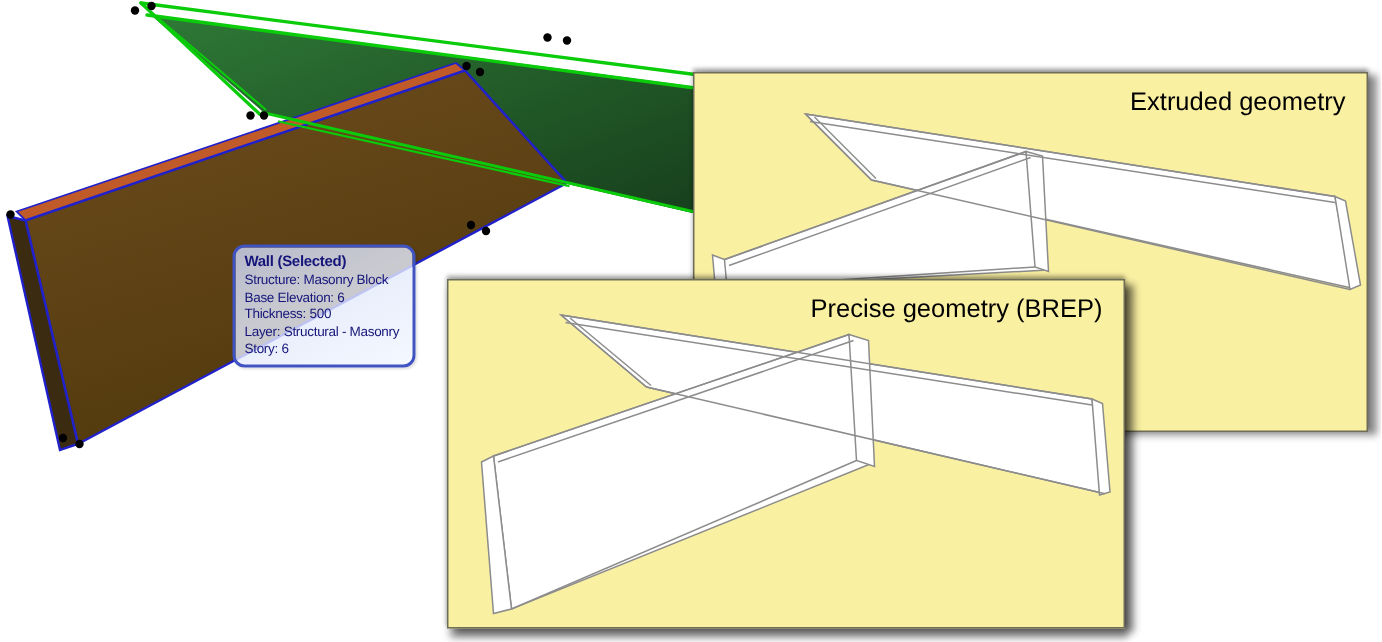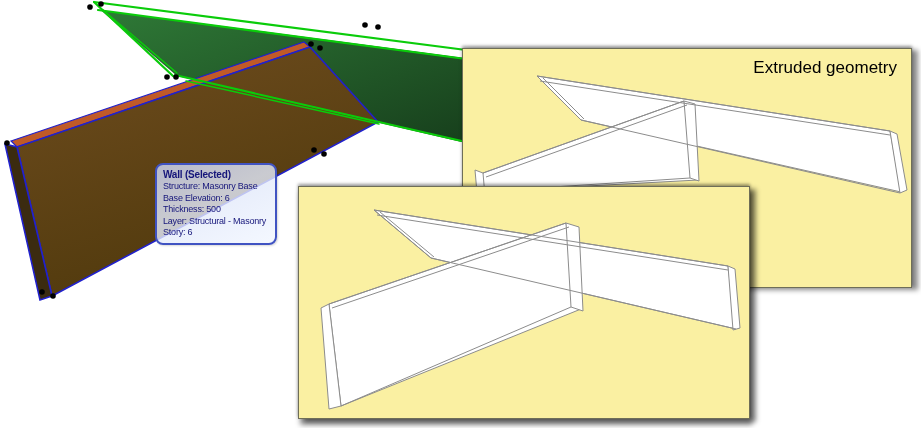--- a/index.html
+++ b/index.html
@@ -73,21 +73,21 @@
       <circle cx="7" cy="143" r="2.8"></circle>
       <circle cx="42" cy="292" r="2.8"></circle>
       <circle cx="53" cy="296" r="2.8"></circle>
       <circle cx="314" cy="150" r="2.8"></circle>
       <circle cx="324" cy="154" r="2.8"></circle>
     </g>
   </svg>
 
   <div class="tooltip">
     <div class="tt-title">Wall (Selected)</div>
-    <div class="tt-line">Structure: Masonry Base</div>
+    <div class="tt-line">Structure: Masonry Block</div>
     <div class="tt-line">Base Elevation: 6</div>
     <div class="tt-line">Thickness: 500</div>
     <div class="tt-line">Layer: Structural - Masonry</div>
     <div class="tt-line">Story: 6</div>
   </div>
 
   <div class="panel panel-1">
     <svg class="wf-svg" width="448" height="238" viewBox="0 0 448 238">
       <g fill="#ffffff" stroke="#8C8C8C" stroke-width="1">
 
@@ -127,15 +127,16 @@
         <line x1="75" y1="23" x2="429" y2="79"></line>
         <line x1="78" y1="28" x2="429" y2="83"></line>
         <line x1="75" y1="23" x2="132" y2="71"></line>
         <line x1="81" y1="25" x2="135" y2="70"></line>
         <line x1="132" y1="71" x2="437" y2="142"></line>
         <line x1="30" y1="117" x2="267" y2="36"></line>
         <line x1="33" y1="121" x2="270" y2="40"></line>
         <line x1="42" y1="219" x2="272" y2="120"></line>
       </g>
     </svg>
+    <div class="panel-title">Precise geometry (BREP)</div>
   </div>
 
 </div>
 
 </body></html>

